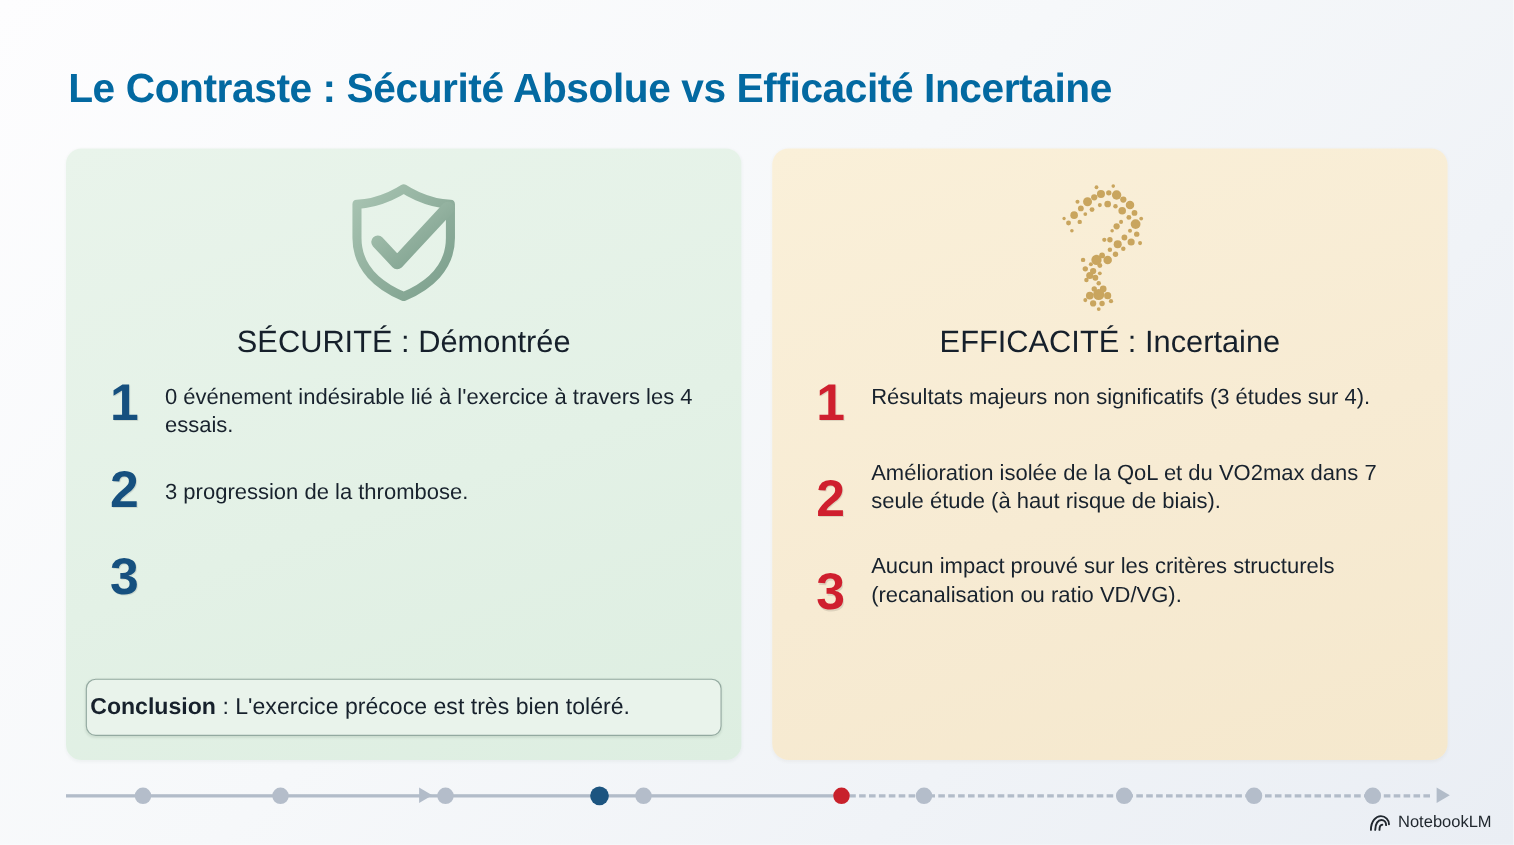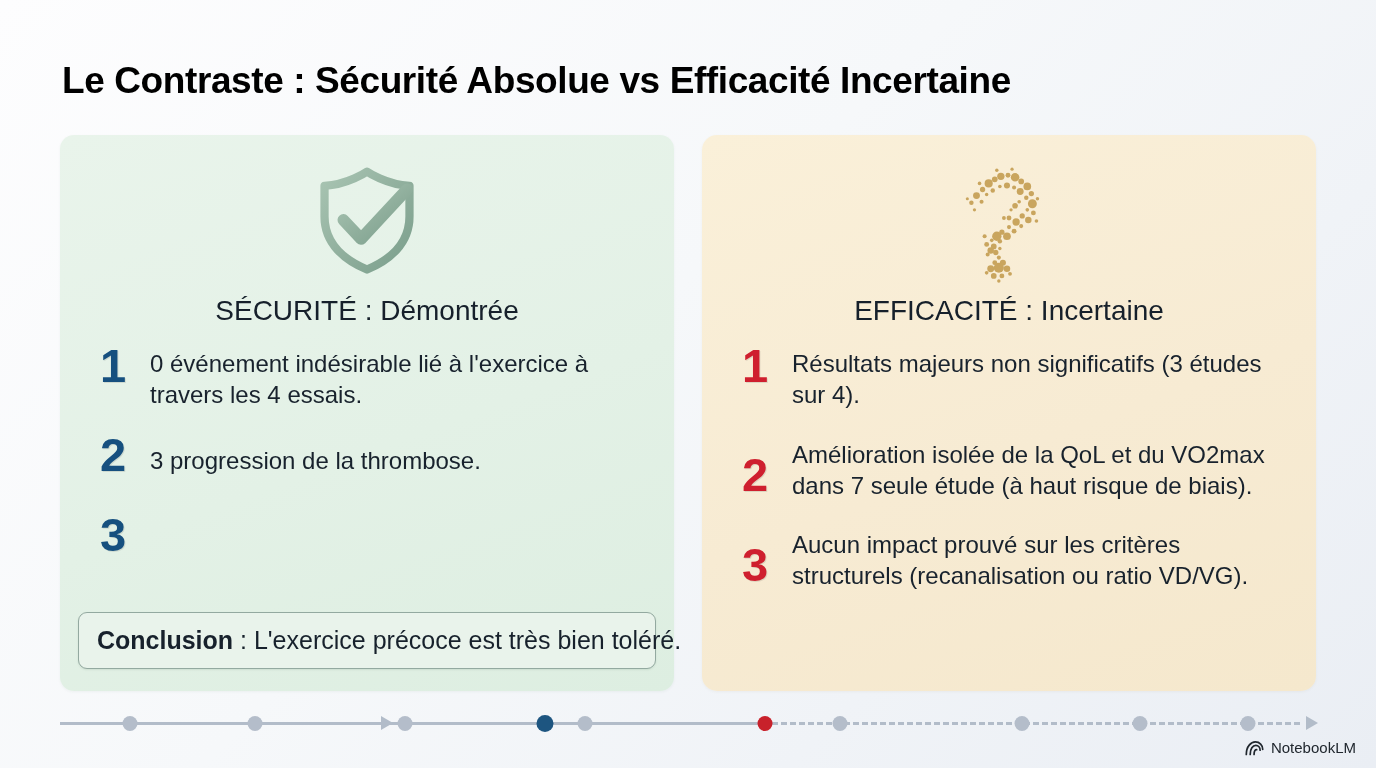--- a/index.html
+++ b/index.html
@@ -17,21 +17,21 @@
   }
 
   
   .page-title {
     position: absolute;
     left: 62px;
     top: 60px;
     font-size: 37px;
     font-weight: 700;
     letter-spacing: -0.4px;
-    color: #000000;
+    color: #0369a1;
     white-space: nowrap;
   }
 
   
   .panel {
     position: absolute;
     top: 135px;
     width: 614px;
     height: 556px;
     border-radius: 14px;
@@ -98,21 +98,21 @@
     text-align: left;
     padding-left: 8px;
     box-sizing: border-box;
     text-shadow: 1px 1px 0 rgba(0,0,0,0.10);
   }
   .panel-left .list-num  { color: #16507f; }
   .panel-right .list-num { color: #cf1f2e; }
 
   .list-text {
     flex: 1;
-    font-size: 24px;
+    font-size: 20px;
     line-height: 1.28;
     color: #18222d;
     padding-top: 6px;
   }
 
   
   .panel-left  .list-item:nth-child(1) { margin-bottom: 22px; }
   .panel-left  .list-item:nth-child(2) { margin-bottom: 34px; }
   .panel-left  .list-item:nth-child(3) { margin-bottom: 0; }
   .panel-left  .list-item:nth-child(2) .list-text,
@@ -125,22 +125,22 @@
 
   
   .conclusion {
     position: absolute;
     left: 18px;
     right: 18px;
     bottom: 22px;
     background: #e9f3eb;
     border: 1px solid #93a9a0;
     border-radius: 9px;
-    padding: 13px 18px;
-    font-size: 25px;
+    padding: 13px 3px;
+    font-size: 21px;
     color: #17212c;
     box-shadow: 0 1px 2px rgba(40,70,50,0.10);
     box-sizing: border-box;
     white-space: nowrap;
   }
   .conclusion b { font-weight: 700; }
 
   
   .timeline {
     position: absolute;

